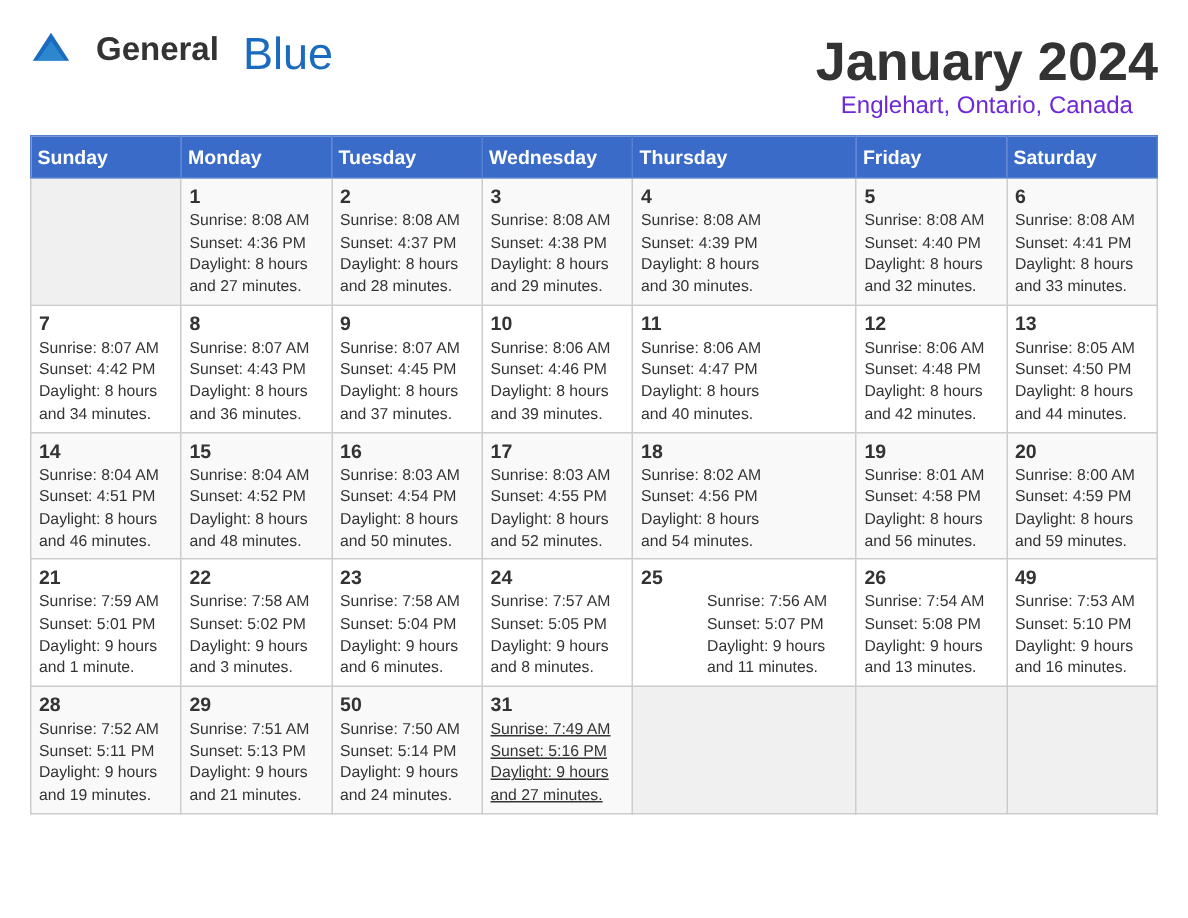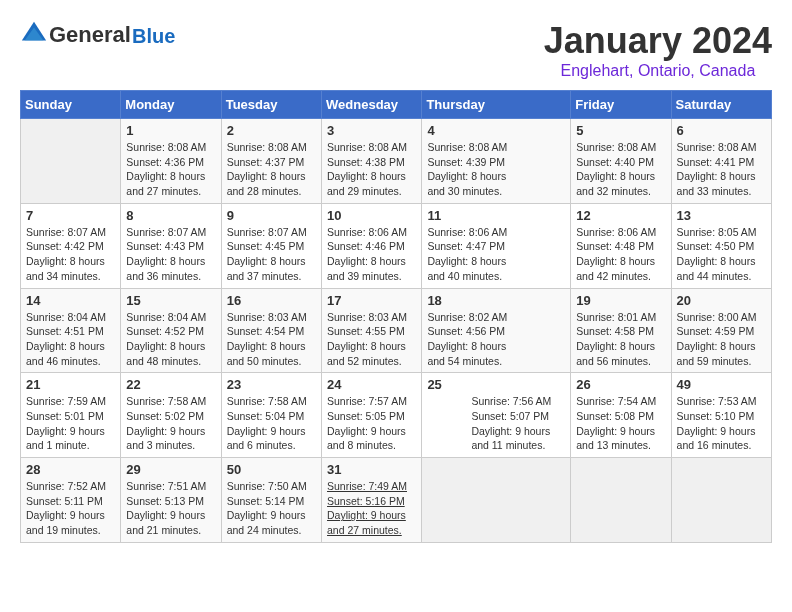--- a/index.html
+++ b/index.html
@@ -16,31 +16,31 @@
       align-items: flex-start;
       margin-bottom: 10px;
     }
     .logo {
       display: flex;
       flex-direction: column;
       align-items: flex-start;
     }
     .logo-text {
       display: flex;
-      align-items: flex-end;
-      gap: 1px;
+      align-items: flex-start;
+      gap: 16px;
     }
     .logo-general {
       font-size: 22px;
       font-weight: bold;
       color: #333;
     }
     .logo-blue {
-      font-size: 20px;
-      font-weight: bold;
+      font-size: 30px;
+      font-weight: normal;
       color: #1a6bbf;
     }
     .logo-icon {
       width: 28px;
       height: 28px;
     }
     .title-block {
       text-align: center;
     }
     .month-title {

